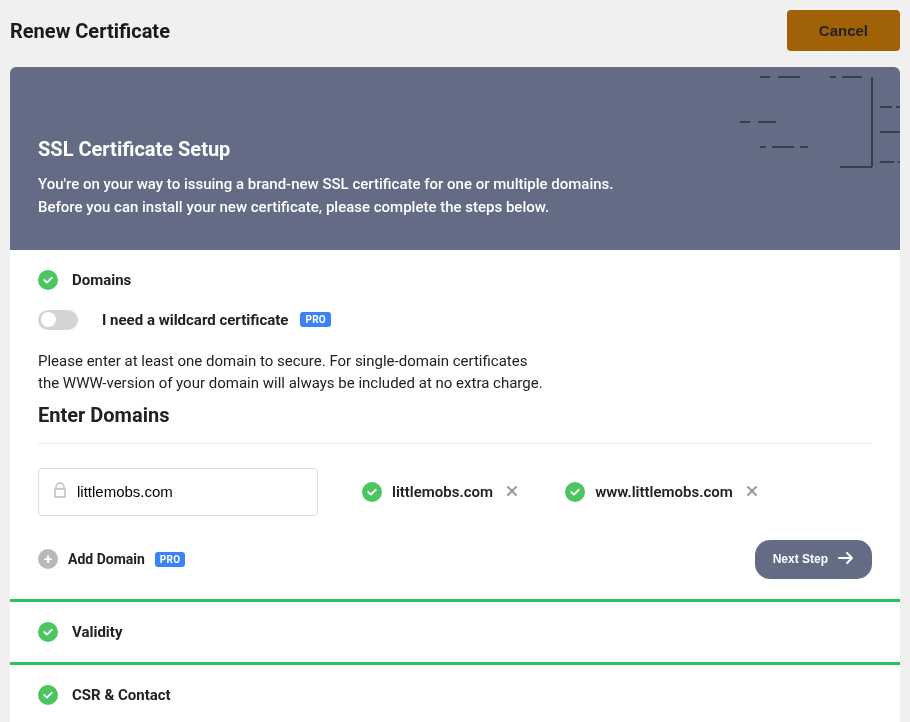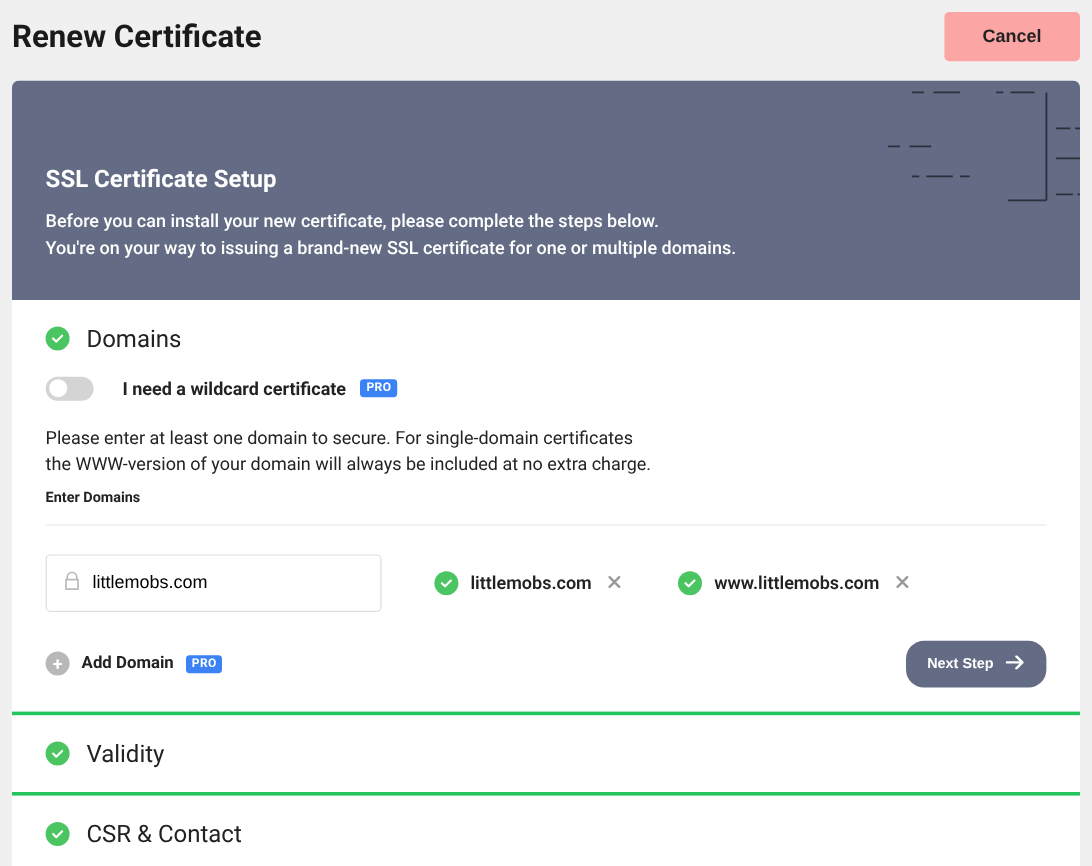--- a/index.html
+++ b/index.html
@@ -10,26 +10,26 @@
       color: #222;
       width: 910px;
     }
     .topbar {
       display: flex;
       justify-content: space-between;
       align-items: center;
       padding: 0 0 16px 0;
     }
     .page-title {
-      font-size: 26px;
+      font-size: 20px;
       font-weight: 700;
       color: #1a1a1a;
     }
     .cancel-btn {
-      background: #fca5a5;
+      background: #a16207;
       border: none;
       padding: 12px 32px;
       font-size: 15px;
       font-weight: 600;
       color: #222;
       border-radius: 4px;
       cursor: pointer;
     }
     .card {
       background: #fff;
@@ -65,22 +65,22 @@
     .step {
       border-top: 3px solid #22c55e;
       padding: 20px 28px;
     }
     .step-head {
       display: flex;
       align-items: center;
       gap: 14px;
     }
     .step-title {
-      font-size: 20px;
-      font-weight: 400;
+      font-size: 15px;
+      font-weight: 700;
       color: #222;
     }
     .check-circle {
       width: 20px; height: 20px;
       border-radius: 50%;
       background: #4ac561;
       display: inline-flex;
       align-items: center;
       justify-content: center;
       flex-shrink: 0;
@@ -126,21 +126,21 @@
       letter-spacing: 0.3px;
     }
     .help-text {
       font-size: 15px;
       color: #222;
       line-height: 1.5;
       margin-bottom: 8px;
     }
     .field-label {
       font-weight: 700;
-      font-size: 12px;
+      font-size: 20px;
       margin-bottom: 10px;
       padding-bottom: 16px;
       border-bottom: 1px solid #eaeaea;
     }
     .domain-row {
       display: flex;
       align-items: center;
       gap: 44px;
       padding-top: 14px;
     }
@@ -215,22 +215,22 @@
 <div class="topbar">
   <h1 class="page-title">Renew Certificate</h1>
   <button class="cancel-btn">Cancel</button>
 </div>
 
 <div class="card">
 
   <div class="hero">
     <div class="hero-title">SSL Certificate Setup</div>
     <div class="hero-sub">
+      <div>You're on your way to issuing a brand-new SSL certificate for one or multiple domains.</div>
       <div>Before you can install your new certificate, please complete the steps below.</div>
-      <div>You're on your way to issuing a brand-new SSL certificate for one or multiple domains.</div>
     </div>
     <svg class="hero-art" viewBox="0 0 200 120">
       <g stroke="#2b2f3a" stroke-width="1.5" fill="none">
         <path d="M60 10 h10 M78 10 h22"></path>
         <path d="M130 10 h6 M142 10 h20 M172 10 v90 M140 100 h32"></path>
         <path d="M40 55 h10 M58 55 h18"></path>
         <path d="M60 80 h6 M72 80 h22 M100 80 h8"></path>
         <path d="M180 40 h12 M196 40 h4"></path>
         <path d="M180 65 h20"></path>
         <path d="M180 95 h14 M198 95 h2"></path>

